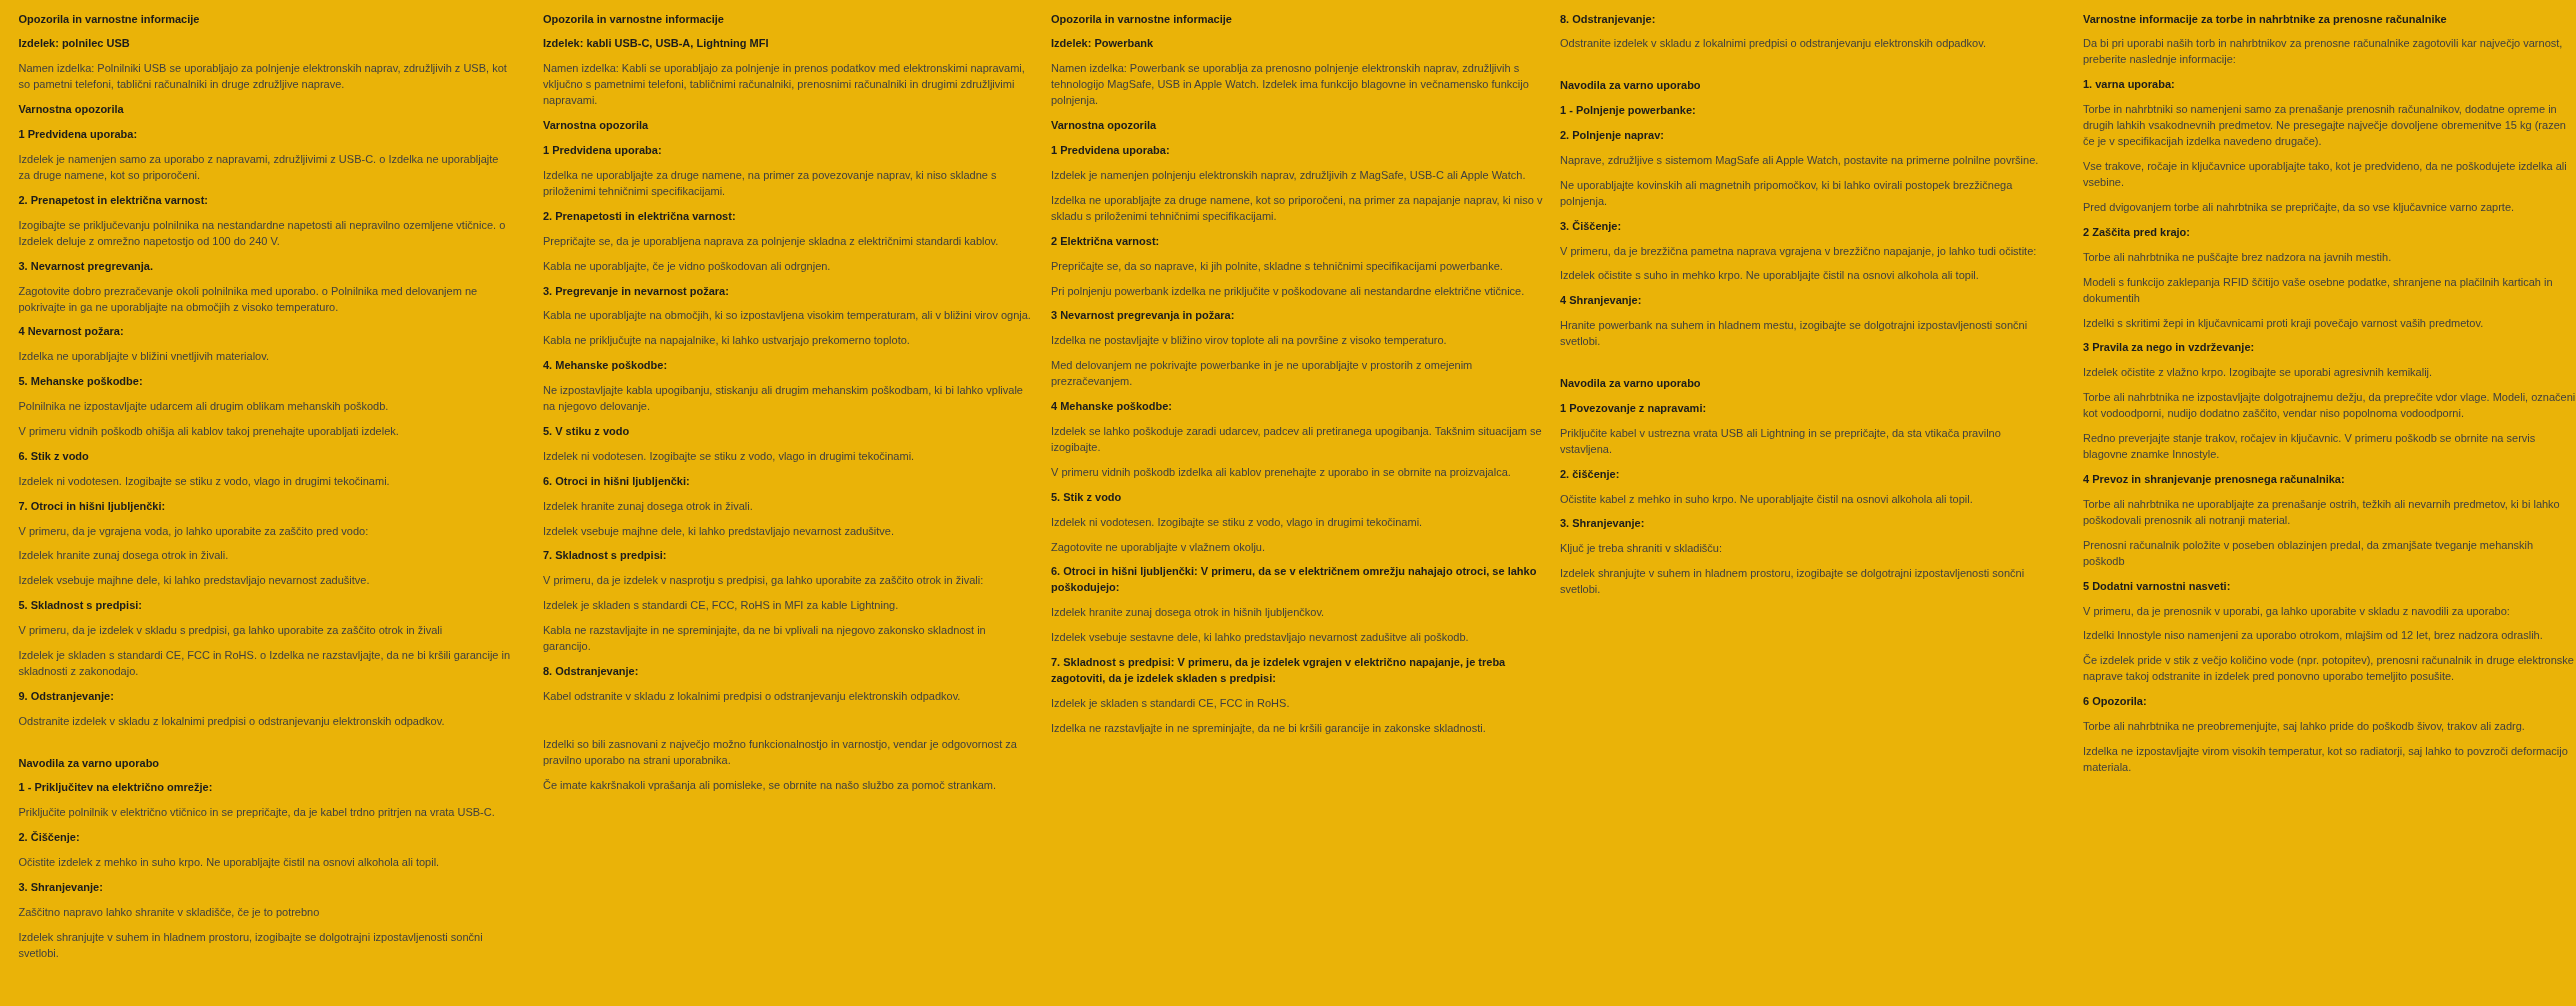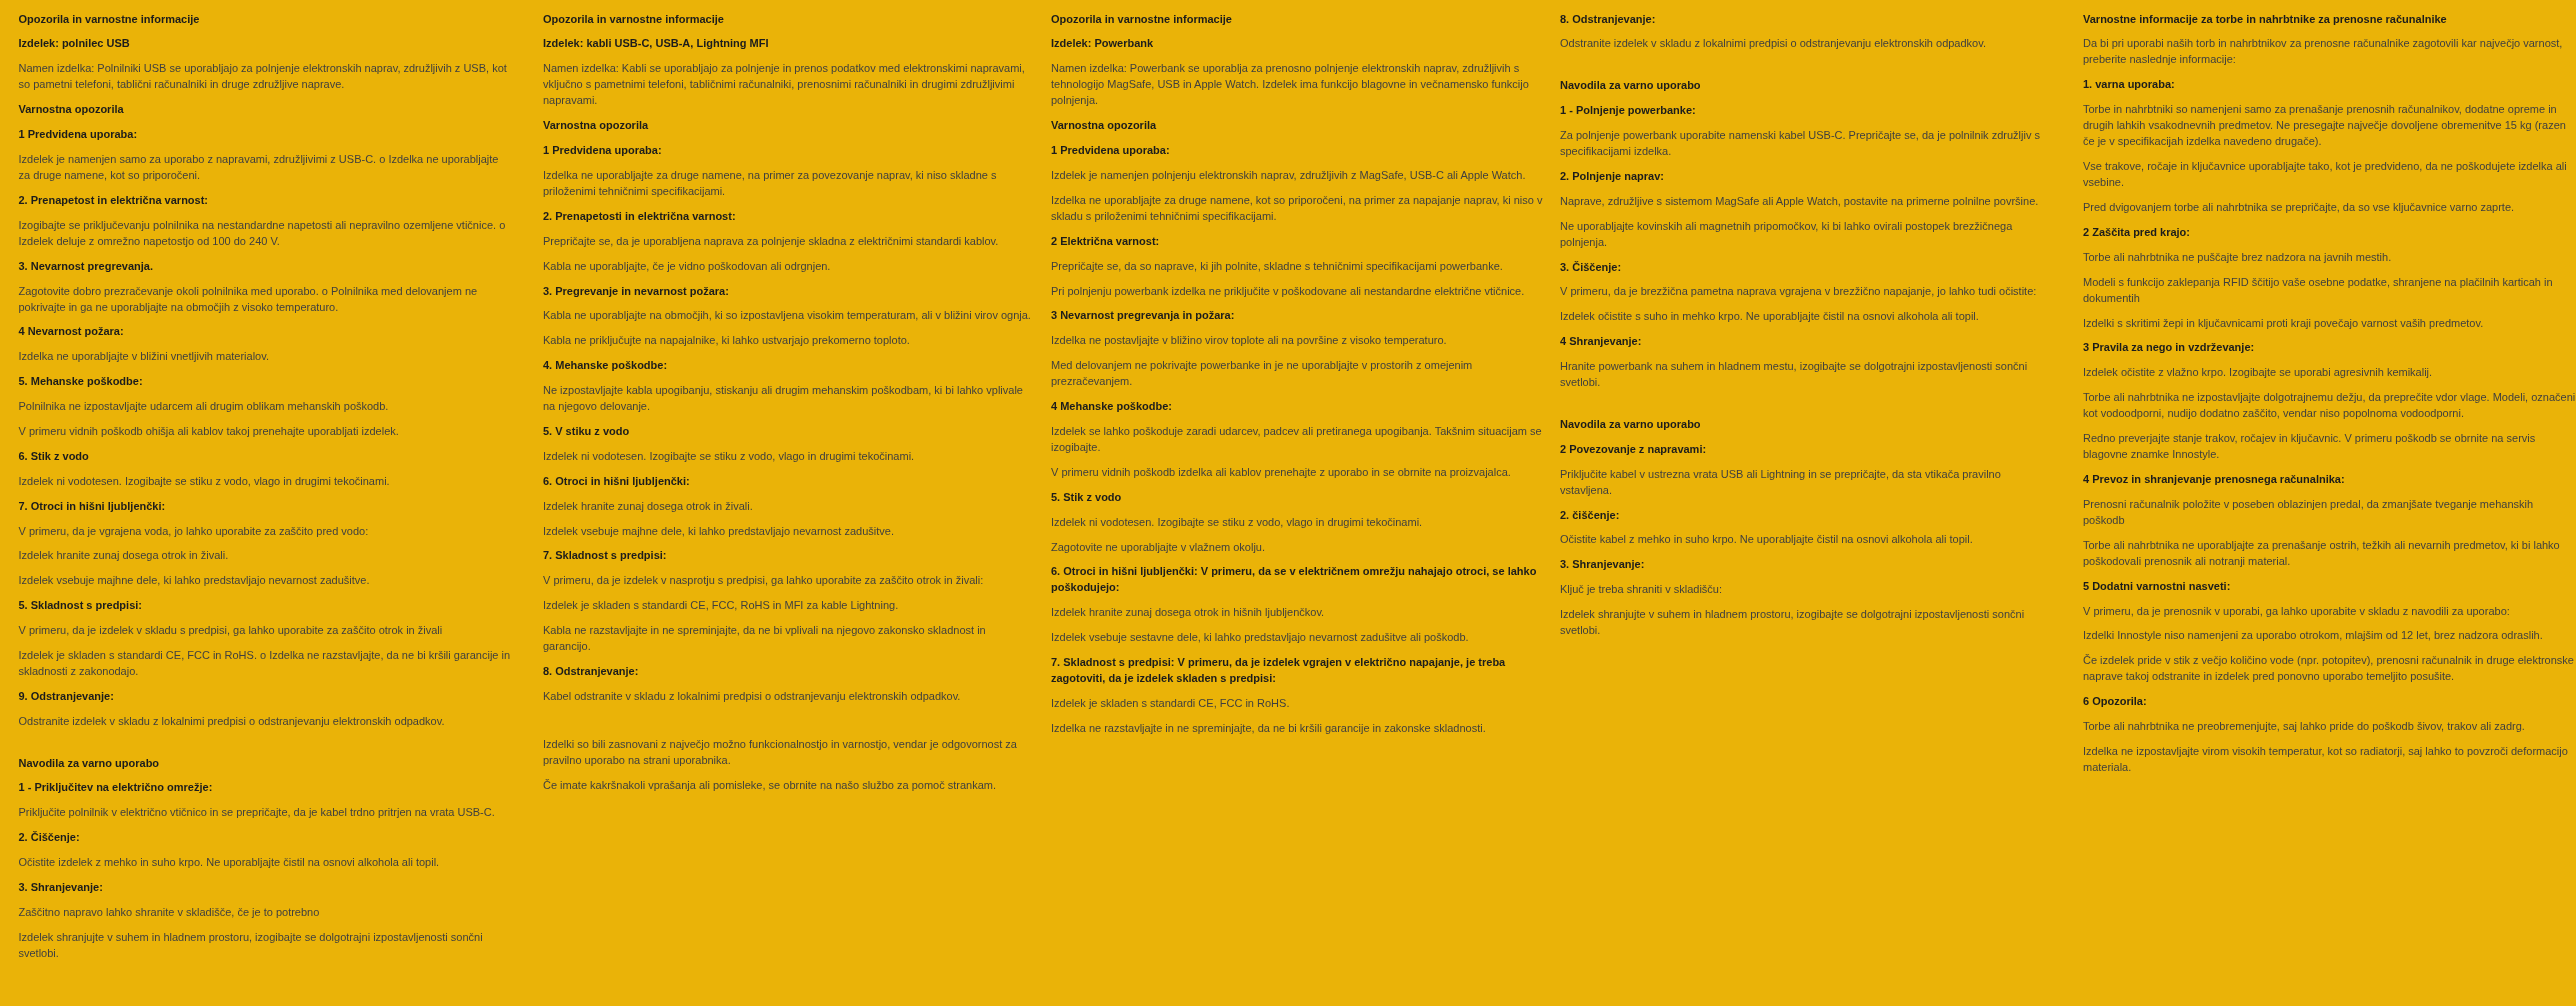--- a/index.html
+++ b/index.html
@@ -128,32 +128,31 @@
       <p class="h">7. Skladnost s predpisi: V primeru, da je izdelek vgrajen v električno napajanje, je treba zagotoviti, da je izdelek skladen s predpisi:</p>
       <p class="p">Izdelek je skladen s standardi CE, FCC in RoHS.</p>
       <p class="p">Izdelka ne razstavljajte in ne spreminjajte, da ne bi kršili garancije in zakonske skladnosti.</p>
     </section>
     <section class="column c3">
       <p class="h">8. Odstranjevanje:</p>
       <p class="p">Odstranite izdelek v skladu z lokalnimi predpisi o odstranjevanju elektronskih odpadkov.</p>
       <div class="spacer"></div>
       <p class="h">Navodila za varno uporabo</p>
       <p class="h">1 - Polnjenje powerbanke:</p>
-      <p class="p">Za polnjenje powerbank uporabite namenski kabel USB-C. Prepričajte se, da je polnilnik združljiv s specifikacijami izdelka.</p>
       <p class="h">2. Polnjenje naprav:</p>
       <p class="p">Naprave, združljive s sistemom MagSafe ali Apple Watch, postavite na primerne polnilne površine.</p>
       <p class="p">Ne uporabljajte kovinskih ali magnetnih pripomočkov, ki bi lahko ovirali postopek brezžičnega polnjenja.</p>
       <p class="h">3. Čiščenje:</p>
       <p class="p">V primeru, da je brezžična pametna naprava vgrajena v brezžično napajanje, jo lahko tudi očistite:</p>
       <p class="p">Izdelek očistite s suho in mehko krpo. Ne uporabljajte čistil na osnovi alkohola ali topil.</p>
       <p class="h">4 Shranjevanje:</p>
       <p class="p">Hranite powerbank na suhem in hladnem mestu, izogibajte se dolgotrajni izpostavljenosti sončni svetlobi.</p>
       <div class="spacer"></div>
       <p class="h">Navodila za varno uporabo</p>
-      <p class="h">2 Povezovanje z napravami:</p>
+      <p class="h">1 Povezovanje z napravami:</p>
       <p class="p">Priključite kabel v ustrezna vrata USB ali Lightning in se prepričajte, da sta vtikača pravilno vstavljena.</p>
       <p class="h">2. čiščenje:</p>
       <p class="p">Očistite kabel z mehko in suho krpo. Ne uporabljajte čistil na osnovi alkohola ali topil.</p>
       <p class="h">3. Shranjevanje:</p>
       <p class="p">Ključ je treba shraniti v skladišču:</p>
       <p class="p">Izdelek shranjujte v suhem in hladnem prostoru, izogibajte se dolgotrajni izpostavljenosti sončni svetlobi.</p>
     </section>
     <section class="column c4">
       <p class="h">Varnostne informacije za torbe in nahrbtnike za prenosne računalnike</p>
       <p class="p">Da bi pri uporabi naših torb in nahrbtnikov za prenosne računalnike zagotovili kar največjo varnost, preberite naslednje informacije:</p>
@@ -163,22 +162,22 @@
       <p class="p">Pred dvigovanjem torbe ali nahrbtnika se prepričajte, da so vse ključavnice varno zaprte.</p>
       <p class="h">2 Zaščita pred krajo:</p>
       <p class="p">Torbe ali nahrbtnika ne puščajte brez nadzora na javnih mestih.</p>
       <p class="p">Modeli s funkcijo zaklepanja RFID ščitijo vaše osebne podatke, shranjene na plačilnih karticah in dokumentih</p>
       <p class="p">Izdelki s skritimi žepi in ključavnicami proti kraji povečajo varnost vaših predmetov.</p>
       <p class="h">3 Pravila za nego in vzdrževanje:</p>
       <p class="p">Izdelek očistite z vlažno krpo. Izogibajte se uporabi agresivnih kemikalij.</p>
       <p class="p">Torbe ali nahrbtnika ne izpostavljajte dolgotrajnemu dežju, da preprečite vdor vlage. Modeli, označeni kot vodoodporni, nudijo dodatno zaščito, vendar niso popolnoma vodoodporni.</p>
       <p class="p">Redno preverjajte stanje trakov, ročajev in ključavnic. V primeru poškodb se obrnite na servis blagovne znamke Innostyle.</p>
       <p class="h">4 Prevoz in shranjevanje prenosnega računalnika:</p>
+      <p class="p">Torbe ali nahrbtnika ne uporabljajte za prenašanje ostrih, težkih ali nevarnih predmetov, ki bi lahko poškodovali prenosnik ali notranji material.</p>
       <p class="p">Prenosni računalnik položite v poseben oblazinjen predal, da zmanjšate tveganje mehanskih poškodb</p>
-      <p class="p">Torbe ali nahrbtnika ne uporabljajte za prenašanje ostrih, težkih ali nevarnih predmetov, ki bi lahko poškodovali prenosnik ali notranji material.</p>
       <p class="h">5 Dodatni varnostni nasveti:</p>
       <p class="p">V primeru, da je prenosnik v uporabi, ga lahko uporabite v skladu z navodili za uporabo:</p>
       <p class="p">Izdelki Innostyle niso namenjeni za uporabo otrokom, mlajšim od 12 let, brez nadzora odraslih.</p>
       <p class="p">Če izdelek pride v stik z večjo količino vode (npr. potopitev), prenosni računalnik in druge elektronske naprave takoj odstranite in izdelek pred ponovno uporabo temeljito posušite.</p>
       <p class="h">6 Opozorila:</p>
       <p class="p">Torbe ali nahrbtnika ne preobremenjujte, saj lahko pride do poškodb šivov, trakov ali zadrg.</p>
       <p class="p">Izdelka ne izpostavljajte virom visokih temperatur, kot so radiatorji, saj lahko to povzroči deformacijo materiala.</p>
     </section>
   </main>
 

